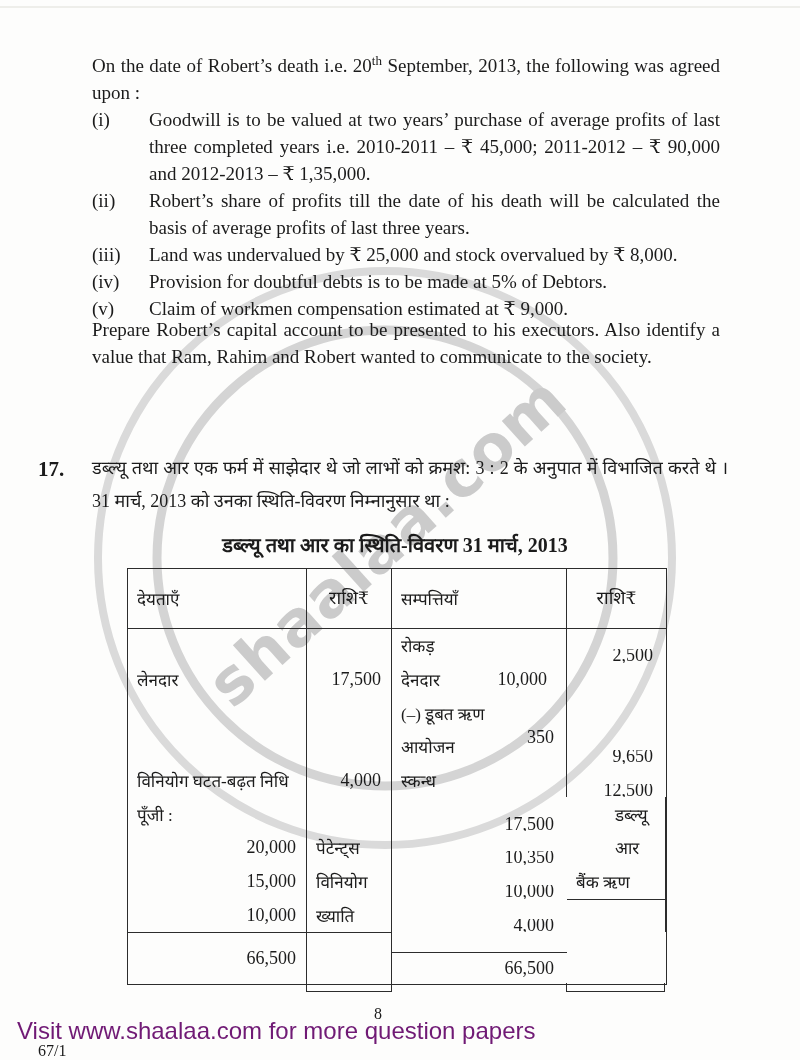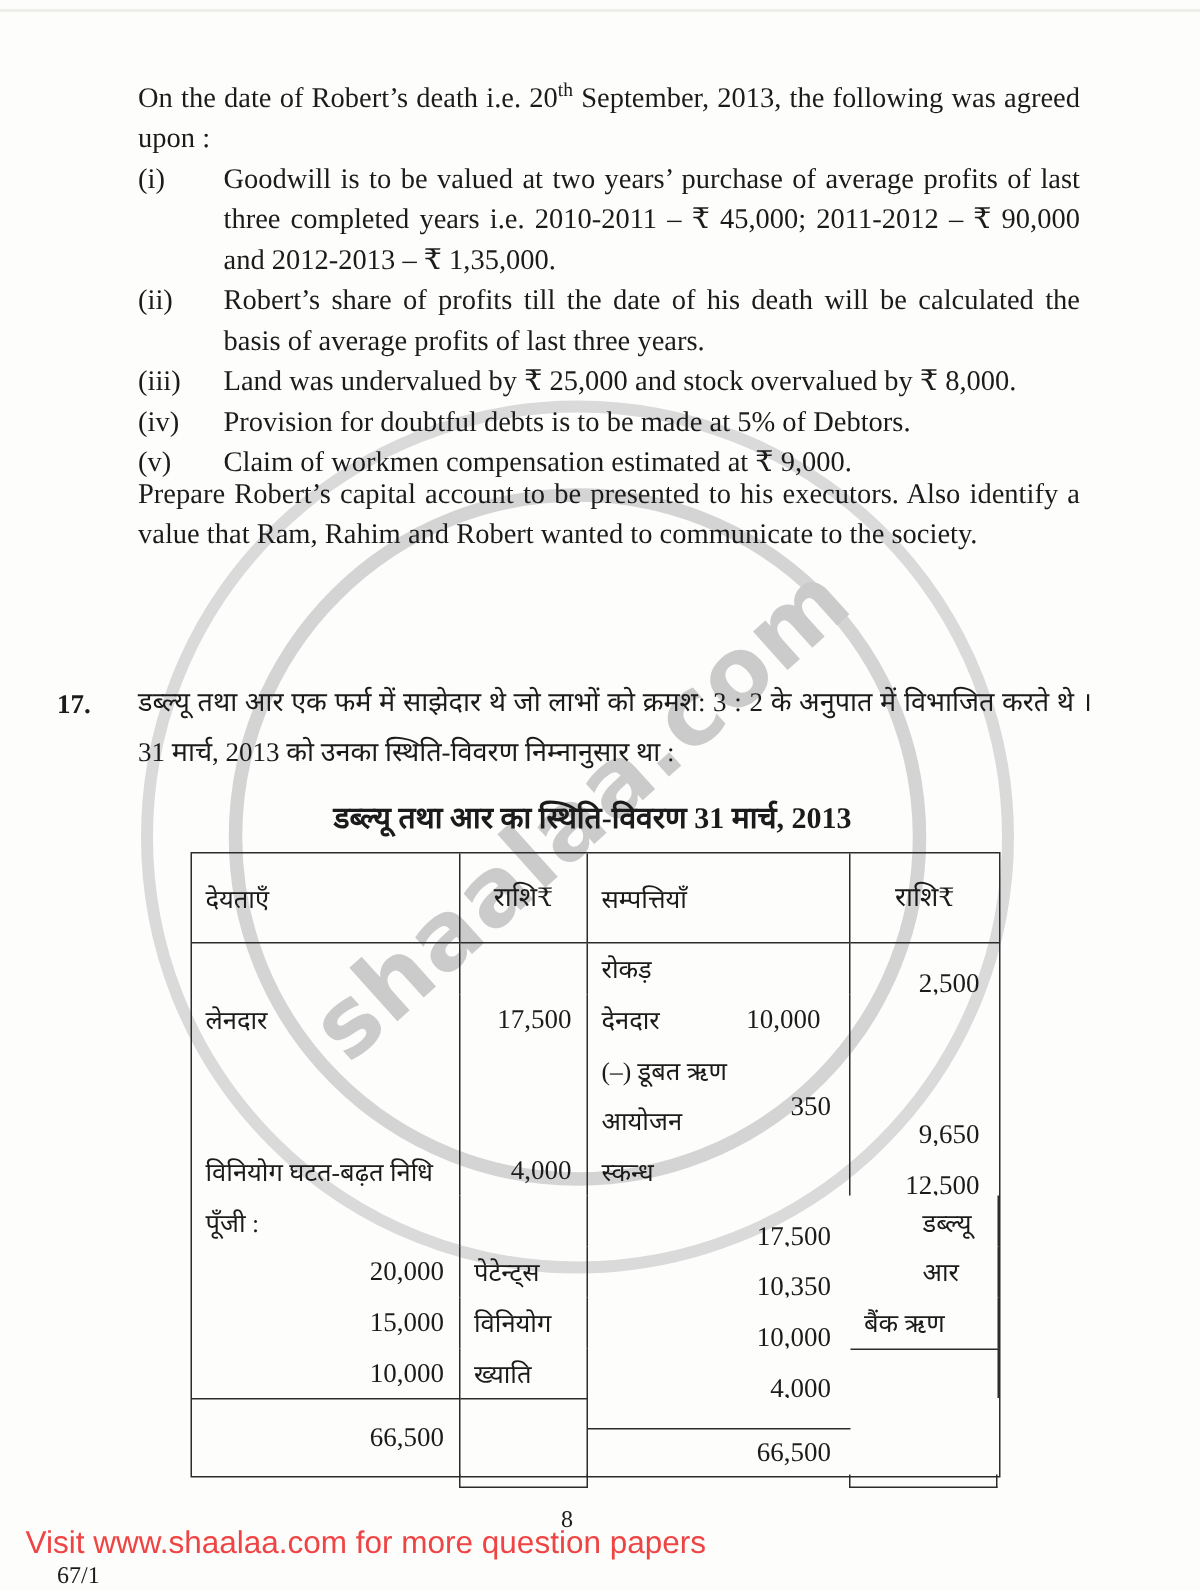--- a/index.html
+++ b/index.html
@@ -17,21 +17,21 @@
     font-size:19px;line-height:27px;text-align:justify;}
   .english p{margin:0;}
   .cond{position:relative;padding-left:57px;}
   .cond .num{position:absolute;left:0;top:0;}
   .cond-i{margin-top:0;} .cond-ii{margin-top:2px;font-family:Liberation Serif, serif;} .cond-iii{margin-top:7px;}
   .cond-iv{margin-top:1px;} .cond-v{margin-top:8px;}
   .closing{margin-top:-6px !important;}
   sup{font-size:13px;line-height:0;}
   
   .q17{position:absolute;top:452px;left:0;right:0;z-index:1;font-size:18px;line-height:33px;}
-  .q17 .qnum{position:absolute;left:38px;top:1px;font-weight:bold;font-size:18px;}
+  .q17 .qnum{position:absolute;left:38px;top:1px;font-weight:bold;font-size:21px;}
   .q17 .qtext{margin:0 72px 0 92px;text-align:justify;}
   
   .bs-title{position:absolute;top:531px;left:125px;width:540px;z-index:1;
     text-align:center;font-weight:bold;font-size:20px;}
   
   .sheet{position:absolute;left:127px;top:568px;width:540px;height:417px;z-index:1;
     box-sizing:border-box;border:1.6px solid #2c2c2c;
     display:grid;grid-template-columns:179px 85px 175px 1fr;
     grid-template-rows:60px repeat(9,33.7px) 1fr;
     font-size:17px;}
@@ -51,21 +51,21 @@
   .inline-amt-u{margin-left:auto;margin-right:9px;font-size:18px;
     border-bottom:1.6px solid #222;padding:0 3px 18px 26px;}
   .tail{position:absolute;top:100%;margin-top:-1px;height:9px;box-sizing:border-box;
     border:1.6px solid #2c2c2c;border-top:none;}
   .tail2{left:177.5px;width:86px;}
   .tail4{left:437.5px;width:99px;}
   
   .f-code{position:absolute;left:38px;top:1005px;font-size:16px;z-index:2;margin-top:37px;}
   .f-page{position:absolute;left:374px;top:1005px;font-size:16px;z-index:2;}
   .f-promo{position:absolute;left:17px;top:1017px;z-index:2;
-    font-family:"Liberation Sans","DejaVu Sans",sans-serif;font-size:21px;color:#ef4444;}
+    font-family:"Liberation Sans","DejaVu Sans",sans-serif;font-size:24px;color:#701a75;}
 </style>
 </head>
 <body>
 
 <div class="page">
 
   <div class="scan-edge"></div>
 
   <svg class="watermark" width="800" height="1060" viewBox="0 0 800 1060">
     <circle cx="385" cy="558" r="228" fill="none" stroke="#d4d4d4" stroke-width="9"></circle>

